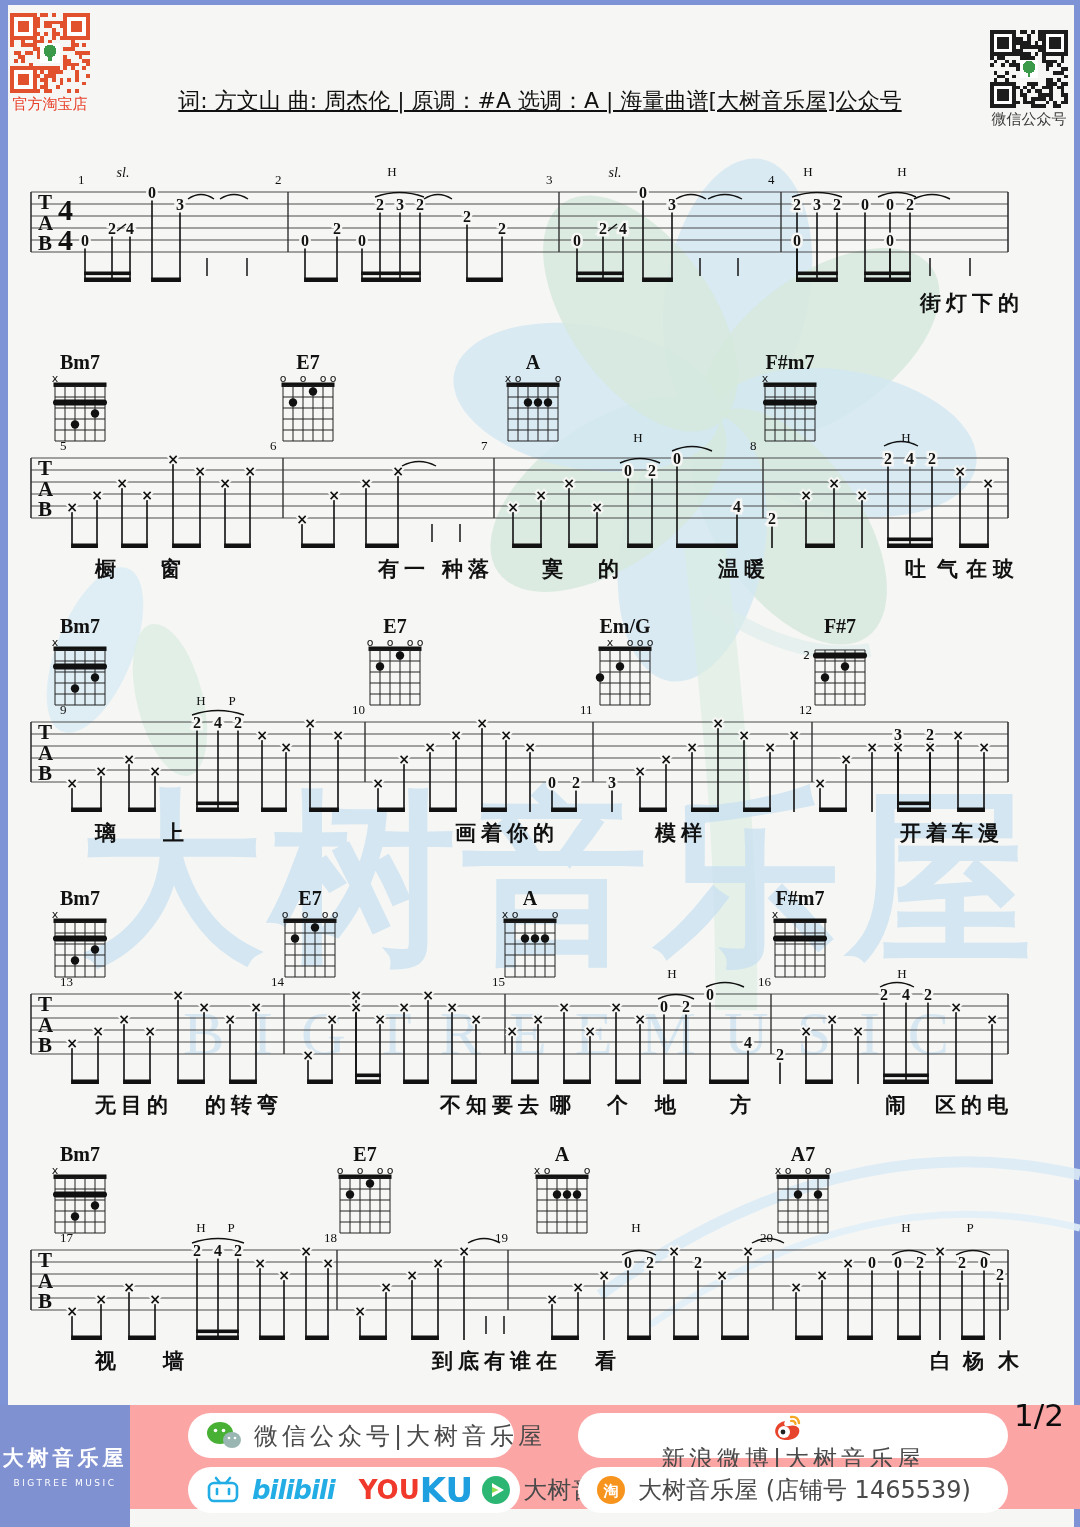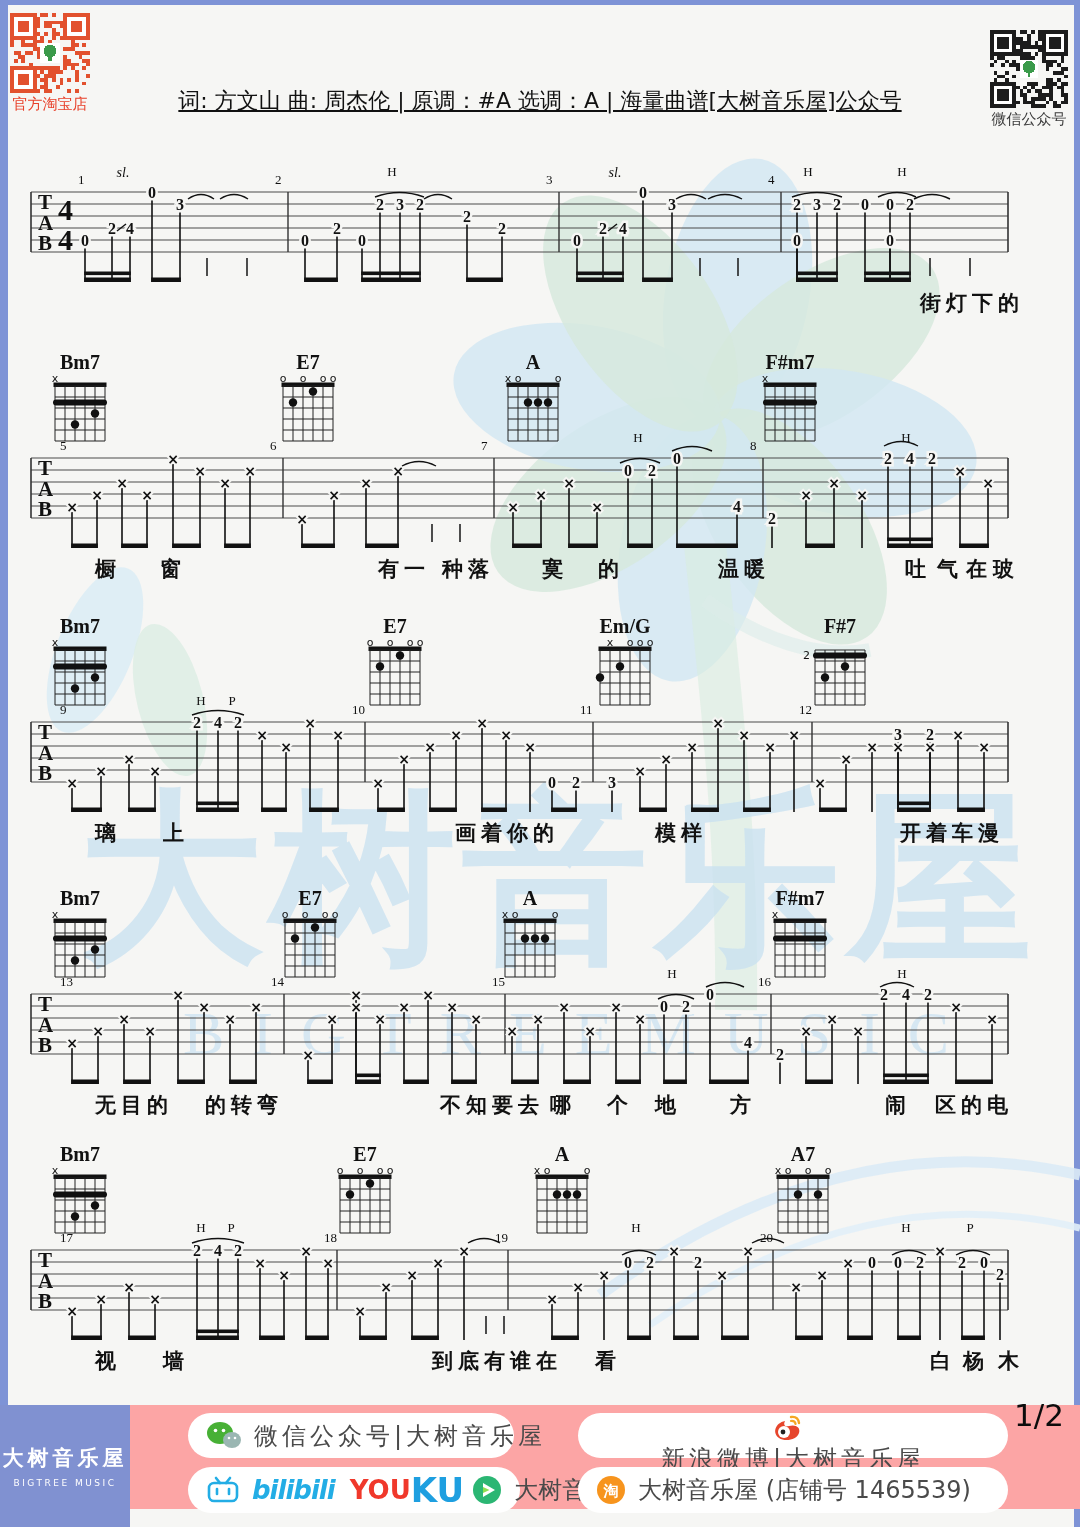--- a/index.html
+++ b/index.html
@@ -45,21 +45,21 @@
   #footer-brand .b1{font-size:21px;font-weight:700;letter-spacing:4px;white-space:nowrap;}
   #footer-brand .b2{font-size:9px;letter-spacing:2.5px;margin-top:6px;white-space:nowrap;}
   .pill{position:absolute;background:#fff;border-radius:26px;display:flex;align-items:center;
     padding:0 18px;box-sizing:border-box;color:#4a4a4a;font-size:24px;white-space:nowrap;}
   .pill .ic{margin-right:12px;display:flex;align-items:center;}
   #pill-wechat{left:188px;top:8px;width:326px;height:45px;letter-spacing:4px;}
   #pill-video{left:188px;top:62px;width:332px;height:46px;font-size:24px;}
   #pill-weibo{left:578px;top:8px;width:430px;height:45px;letter-spacing:4px;flex-direction:column;}
   #pill-taobao{left:578px;top:62px;width:430px;height:46px;font-size:24px;}
   #page-num{position:absolute;left:1014px;top:-8px;font-size:31px;color:#0c0c0c;z-index:5;}
-  .bili-text{color:#23ade5;font-weight:700;font-style:italic;margin-right:15px;font-size:26px;letter-spacing:-1px;}
+  .bili-text{color:#23ade5;font-weight:700;font-style:italic;margin-right:24px;font-size:26px;letter-spacing:-1px;}
   .youku-you{color:#f0382b;font-weight:800;font-size:26px;}
   .youku-ku{color:#1e9fe0;font-weight:800;font-size:34px;margin-right:8px;}
   .video-label{color:#4a4a4a;}
 </style>
 </head>
 <body>
 
 <div id="page">
   <div id="paper"></div>
 

